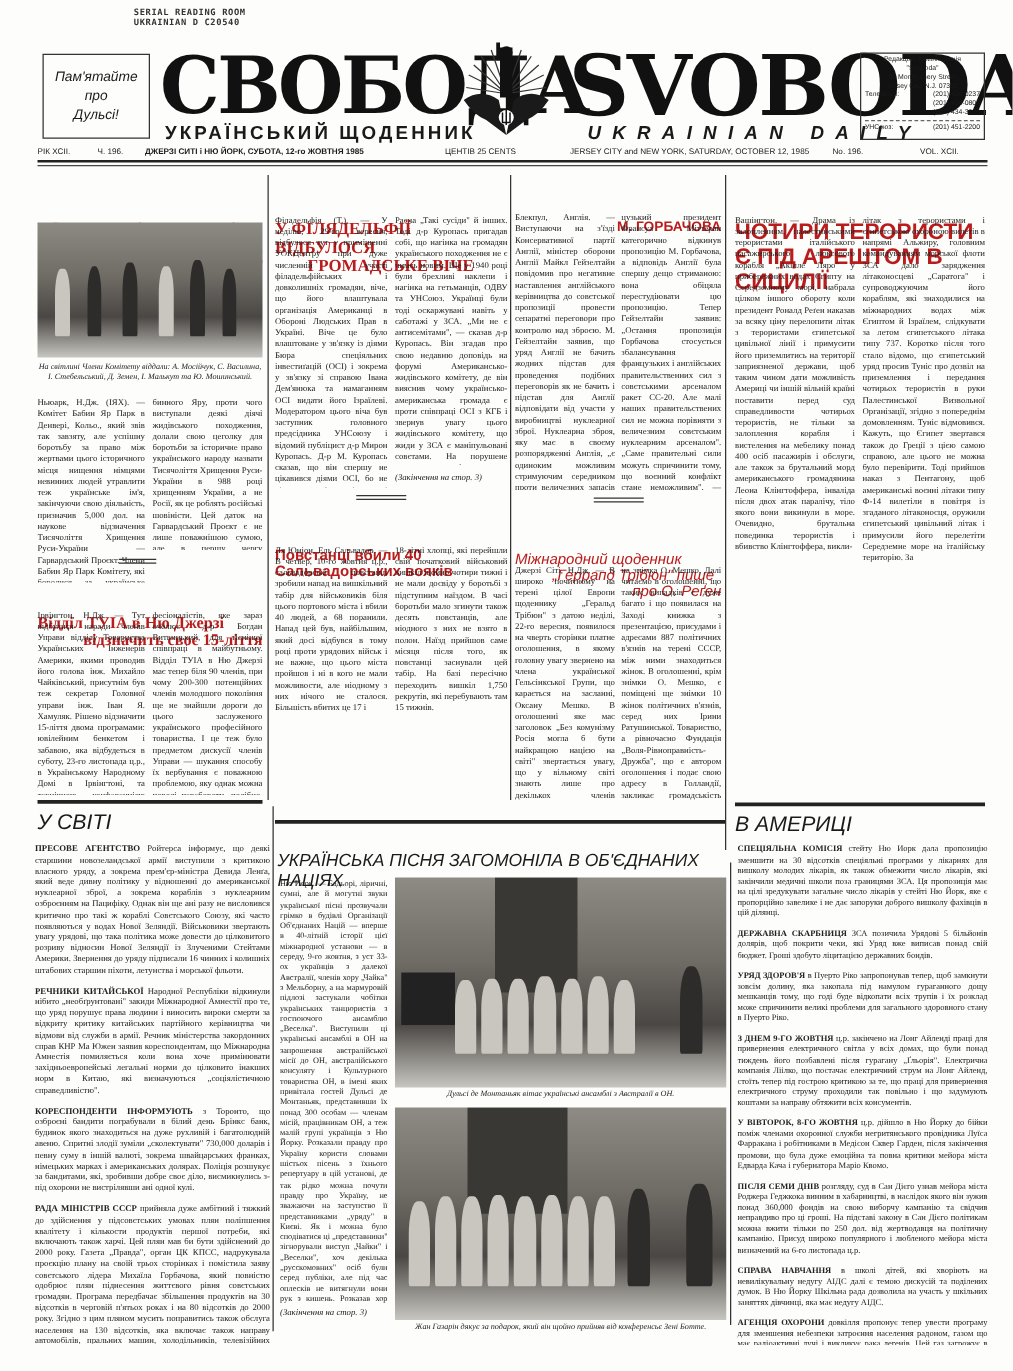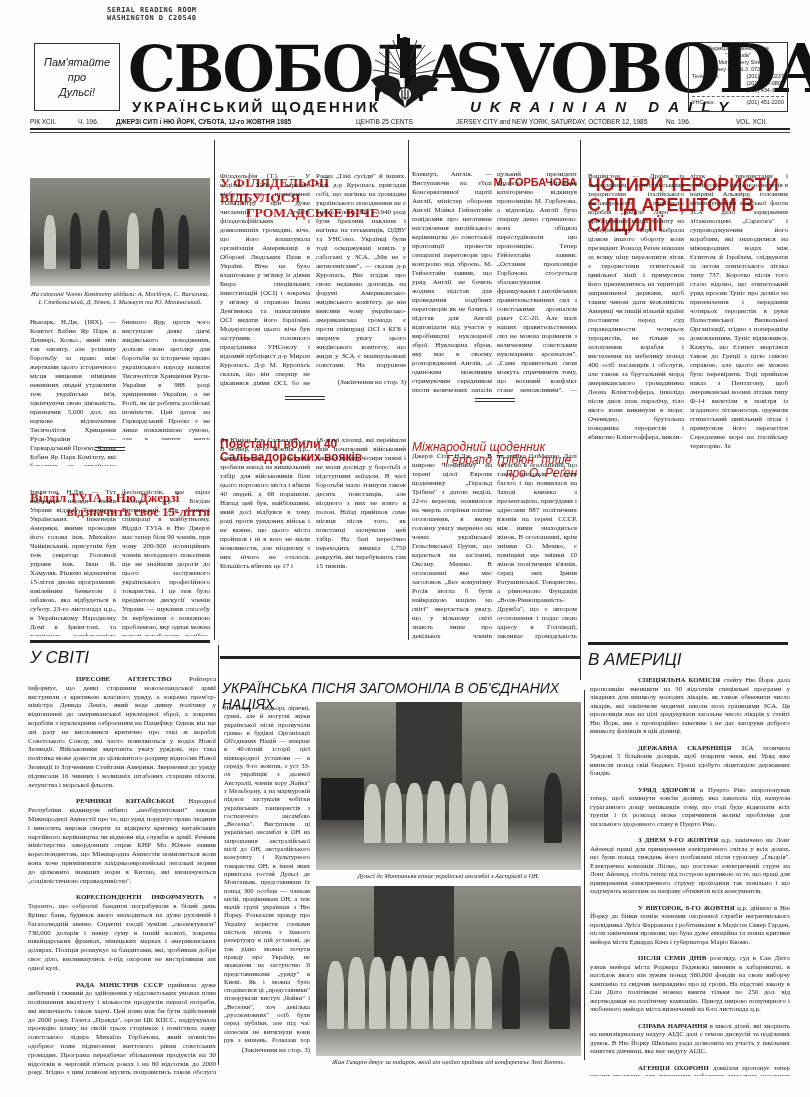--- a/index.html
+++ b/index.html
@@ -32,32 +32,32 @@
   .vrule { position: absolute; width: 1px; background: #333; }
   .hrule { position: absolute; height: 1px; background: #333; }
   .hrule.thick { height: 3px; background: #222; }
   .orn { position: absolute; height: 4px; border-top: 1px solid #333; border-bottom: 1px solid #333; }
 
   .photo { position: absolute; background: linear-gradient(180deg, #8e8b85 0%, #6f6c66 40%, #4a4744 70%, #c8c6c0 100%); overflow: hidden; }
   .photo .fig { position: absolute; bottom: 16%; width: 6.5%; height: 45%; background: #2e2c2a; border-radius: 40% 40% 6% 6%; }
   .photo .fig.light { background: #c9c6bf; }
   .caption { position: absolute; font-style: italic; font-size: 6.5px; line-height: 8px; text-align: center; color: #222; }
 
-  .brief-title { font-weight: bold; margin-left: 48px; }
+  .brief-title { font-weight: bold; }
   .section-title { position: absolute; font-family: "Liberation Sans", sans-serif; font-style: italic; font-size: 17px; }
-  .cont { font-size: 7px; text-align: right; position: absolute; }
+  .cont { font-style: italic; font-size: 7px; position: absolute; }
   p { text-indent: 8px; margin-bottom: 2px; }
   .briefs p { text-indent: 0; margin-bottom: 8px; }
 </style>
 </head>
 <body>
 
 <div class="stamp">
   <div>SERIAL READING ROOM</div>
-  <div>WASHINGTON D C20540</div>
+  <div>UKRAINIAN D C20540</div>
 </div>
 
 <div class="remember-box">
   <div>
     <div>Пам'ятайте</div>
     <div>про</div>
     <div>Дульсі!</div>
   </div>
 </div>
 

